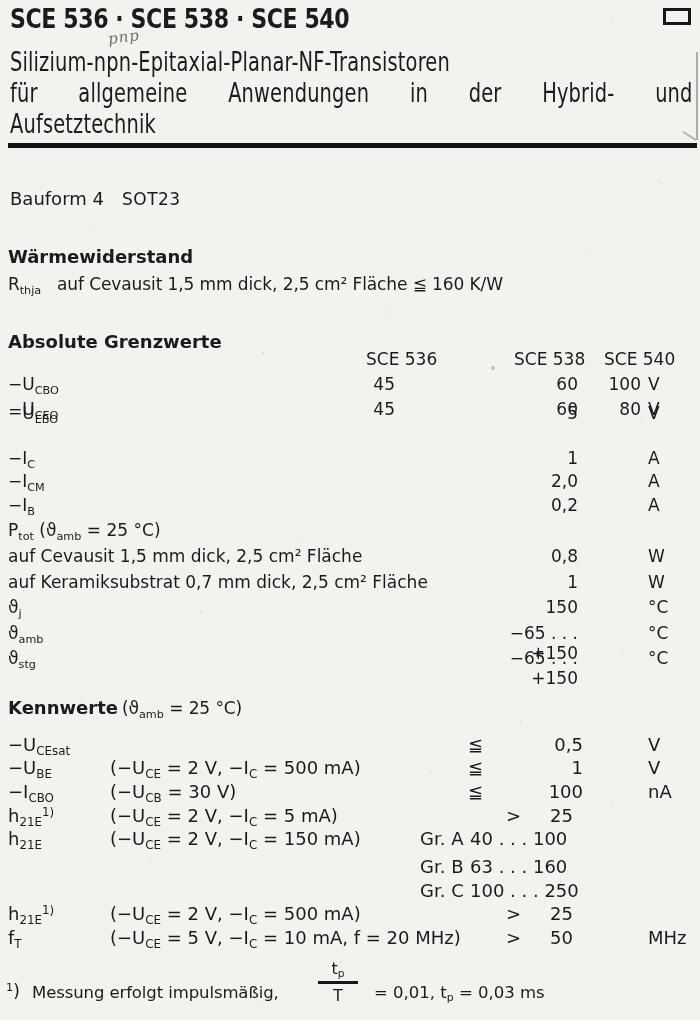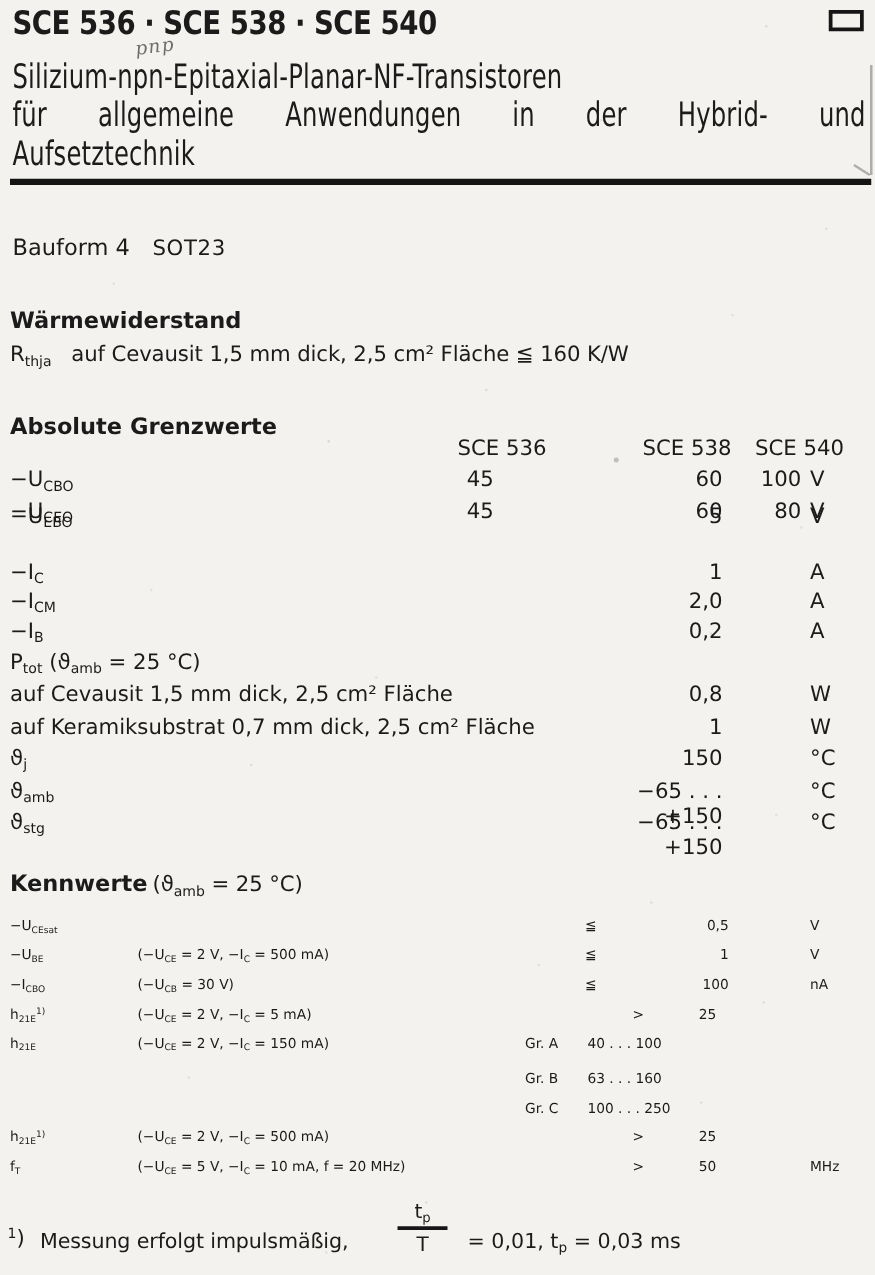--- a/index.html
+++ b/index.html
@@ -70,21 +70,21 @@
   
   .lrow{position:absolute;left:0;width:700px;height:23px;font-size:17px;}
   .lrow .sym{position:absolute;left:8px;white-space:nowrap;}
   .lrow .c536{position:absolute;left:315px;width:80px;text-align:right;}
   .lrow .c538{position:absolute;left:458px;width:120px;text-align:right;}
   .lrow .c540{position:absolute;left:576px;width:65px;text-align:right;}
   .lrow .unit{position:absolute;left:648px;}
   .col-head{position:absolute;font-size:17px;white-space:nowrap;}
 
   
-  .krow{position:absolute;left:0;width:700px;height:23px;font-size:11px;}
+  .krow{position:absolute;left:0;width:700px;height:23px;font-size:18px;}
   .krow .sym{position:absolute;left:8px;white-space:nowrap;}
   .krow .cond{position:absolute;left:110px;white-space:nowrap;}
   .krow .rel{position:absolute;left:468px;}
   .krow .val{position:absolute;left:508px;width:75px;text-align:right;}
   .krow.gt .rel{left:506px;}
   .krow.gt .val{left:531px;width:42px;}
   .krow .grp{position:absolute;left:420px;white-space:nowrap;}
   .krow .rng{position:absolute;left:470px;white-space:nowrap;}
   .krow .unit{position:absolute;left:648px;}
 

